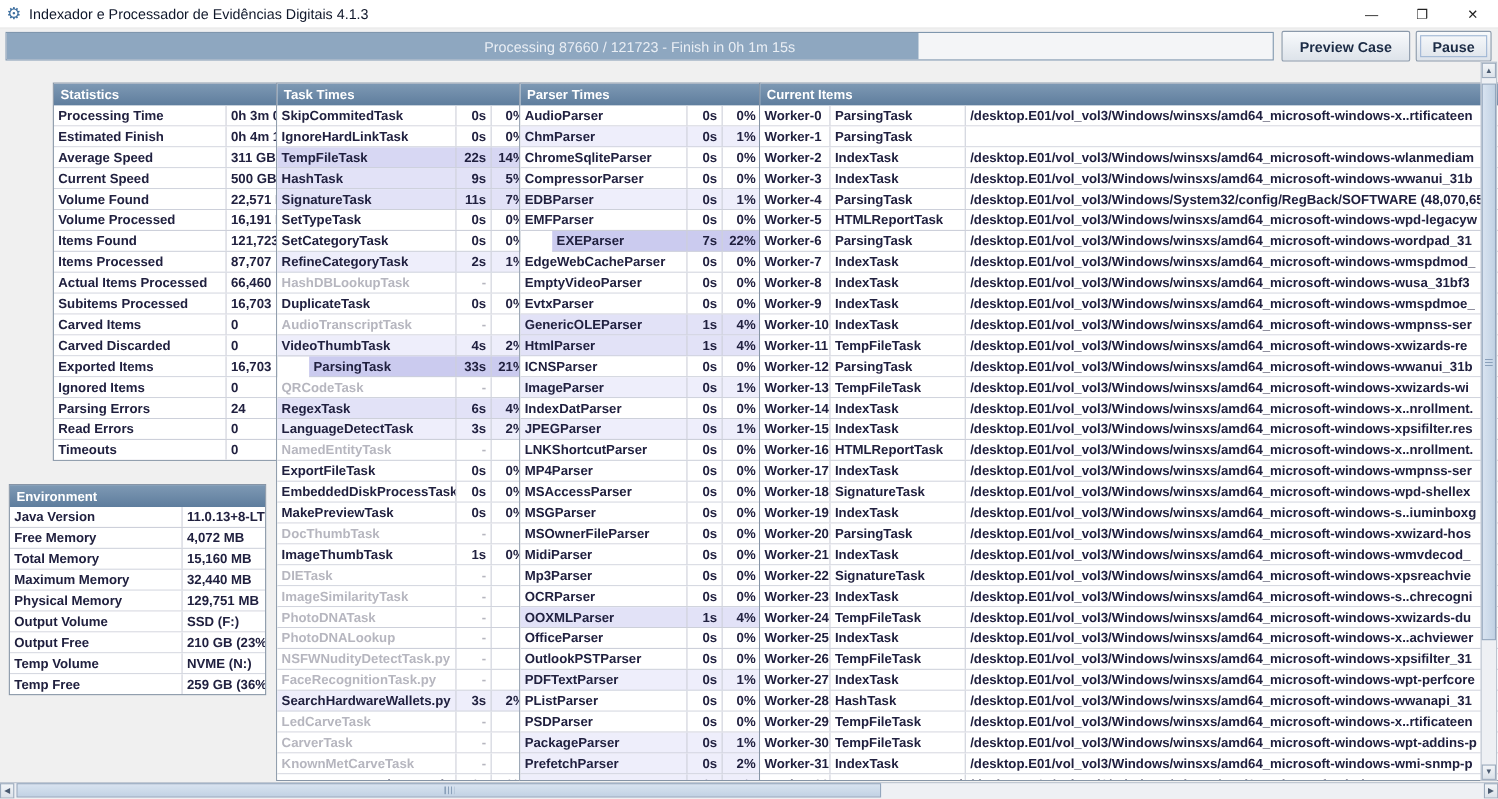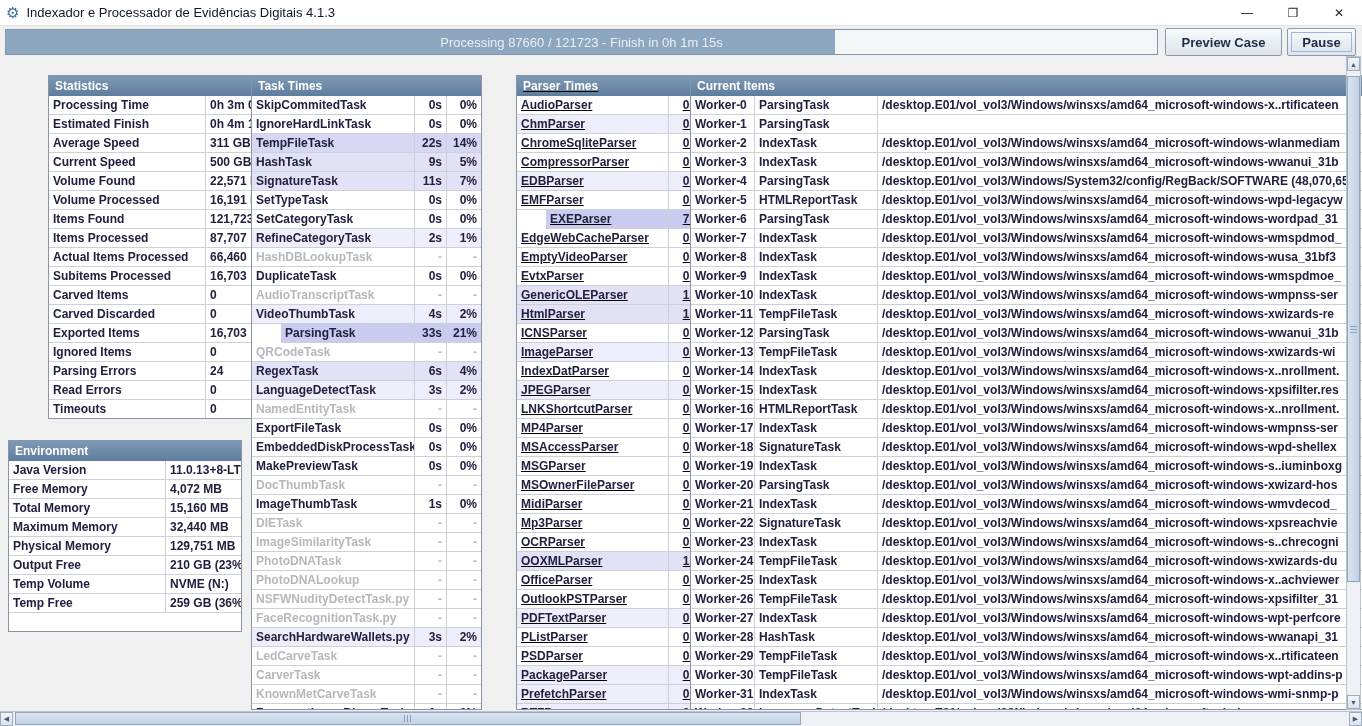--- a/index.html
+++ b/index.html
@@ -29,21 +29,21 @@
   #btn-pause::after { content:""; position:absolute; left:3px; right:3px; top:3px; bottom:3px;
     border:1px solid #9fb6d4; }
 
   
   .panel { position:absolute; border:1px solid #8795a6; background:#fff; overflow:hidden; }
   .panel-header { height:20px; line-height:20px; padding-left:6px;
     background:linear-gradient(#7e99b4,#5e7d9d); color:#fff; font-size:12px; font-weight:bold; }
   #panel-stats   { left:8px;   top:75px; width:234px; height:344px;margin-left:40px; }
   #panel-env     { left:8px;   top:440px; width:234px; height:192px; }
   #panel-tasks   { left:251px; top:75px; width:231px; height:635px; }
-  #panel-parsers { left:516px; top:75px; width:220px; height:635px;text-decoration:underline; }
+  #panel-parsers { left:472px; top:75px; width:220px; height:635px; }
   #panel-items   { left:690px; top:75px; width:772px; height:635px; }
 
   .trow { display:flex; height:19px; line-height:18px; border-bottom:1px solid #cdd0da;
     background:#fff; font-size:12px; font-weight:bold; color:#20203f; }
   .trow .c { padding:0 4px; white-space:nowrap; overflow:hidden; }
   .cb { border-right:1px solid #cdd0da; }
 
   .kv-label { flex:0 0 157px; }
   .kv-value { flex:1; }
 
@@ -190,20 +190,24 @@
       </div>
       <div class="trow">
         <div class="c kv-label cb">Maximum Memory</div>
         <div class="c kv-value">32,440 MB</div>
       </div>
       <div class="trow">
         <div class="c kv-label cb">Physical Memory</div>
         <div class="c kv-value">129,751 MB</div>
       </div>
       <div class="trow">
+        <div class="c kv-label cb">Output Volume</div>
+        <div class="c kv-value">SSD (F:)</div>
+      </div>
+      <div class="trow">
         <div class="c kv-label cb">Output Free</div>
         <div class="c kv-value">210 GB (23%)</div>
       </div>
       <div class="trow">
         <div class="c kv-label cb">Temp Volume</div>
         <div class="c kv-value">NVME (N:)</div>
       </div>
       <div class="trow">
         <div class="c kv-label cb">Temp Free</div>
         <div class="c kv-value">259 GB (36%)</div>

